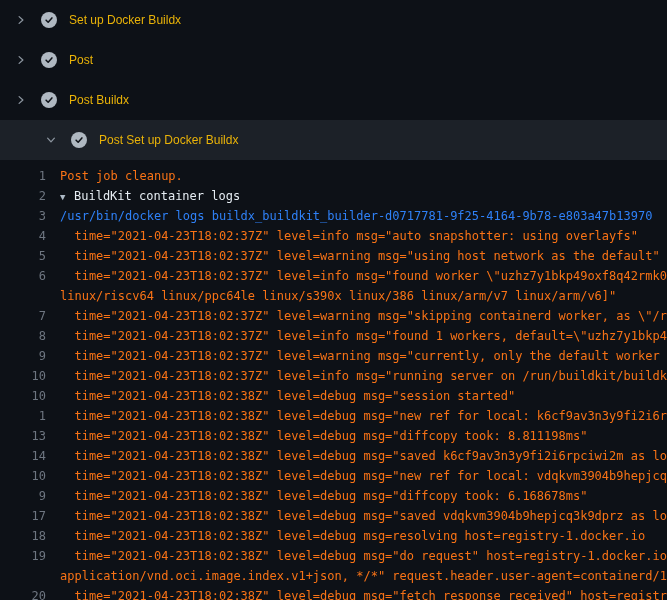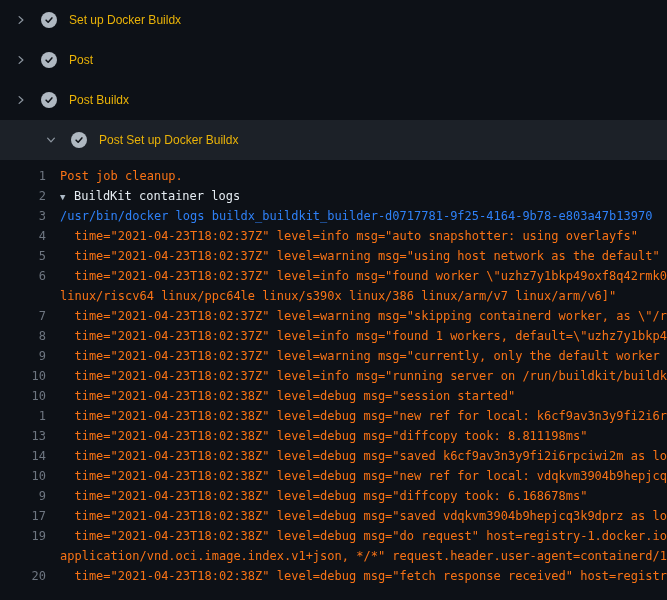--- a/index.html
+++ b/index.html
@@ -139,16 +139,17 @@
     <div class="lrow"><span class="lnum">8</span><span class="ltext">  time="2021-04-23T18:02:37Z" level=info msg="found 1 workers, default=\"uzhz7y1bkp49o</span></div>
     <div class="lrow"><span class="lnum">9</span><span class="ltext">  time="2021-04-23T18:02:37Z" level=warning msg="currently, only the default worker ca</span></div>
     <div class="lrow"><span class="lnum">10</span><span class="ltext">  time="2021-04-23T18:02:37Z" level=info msg="running server on /run/buildkit/buildkit</span></div>
     <div class="lrow"><span class="lnum">10</span><span class="ltext">  time="2021-04-23T18:02:38Z" level=debug msg="session started"</span></div>
     <div class="lrow"><span class="lnum">1</span><span class="ltext">  time="2021-04-23T18:02:38Z" level=debug msg="new ref for local: k6cf9av3n3y9fi2i6rpc</span></div>
     <div class="lrow"><span class="lnum">13</span><span class="ltext">  time="2021-04-23T18:02:38Z" level=debug msg="diffcopy took: 8.811198ms"</span></div>
     <div class="lrow"><span class="lnum">14</span><span class="ltext">  time="2021-04-23T18:02:38Z" level=debug msg="saved k6cf9av3n3y9fi2i6rpciwi2m as loca</span></div>
     <div class="lrow"><span class="lnum">10</span><span class="ltext">  time="2021-04-23T18:02:38Z" level=debug msg="new ref for local: vdqkvm3904b9hepjcq3k</span></div>
     <div class="lrow"><span class="lnum">9</span><span class="ltext">  time="2021-04-23T18:02:38Z" level=debug msg="diffcopy took: 6.168678ms"</span></div>
     <div class="lrow"><span class="lnum">17</span><span class="ltext">  time="2021-04-23T18:02:38Z" level=debug msg="saved vdqkvm3904b9hepjcq3k9dprz as loca</span></div>
+    <div class="lrow"><span class="lnum">18</span><span class="ltext">  time="2021-04-23T18:02:38Z" level=debug msg=resolving host=registry-1.docker.io</span></div>
     <div class="lrow"><span class="lnum">19</span><span class="ltext">  time="2021-04-23T18:02:38Z" level=debug msg="do request" host=registry-1.docker.io r</span></div>
     <div class="lrow"><span class="lnum"></span><span class="ltext">application/vnd.oci.image.index.v1+json, */*" request.header.user-agent=containerd/1.4</span></div>
     <div class="lrow"><span class="lnum">20</span><span class="ltext">  time="2021-04-23T18:02:38Z" level=debug msg="fetch response received" host=registry</span></div>
   </div>
 
 </body></html>

